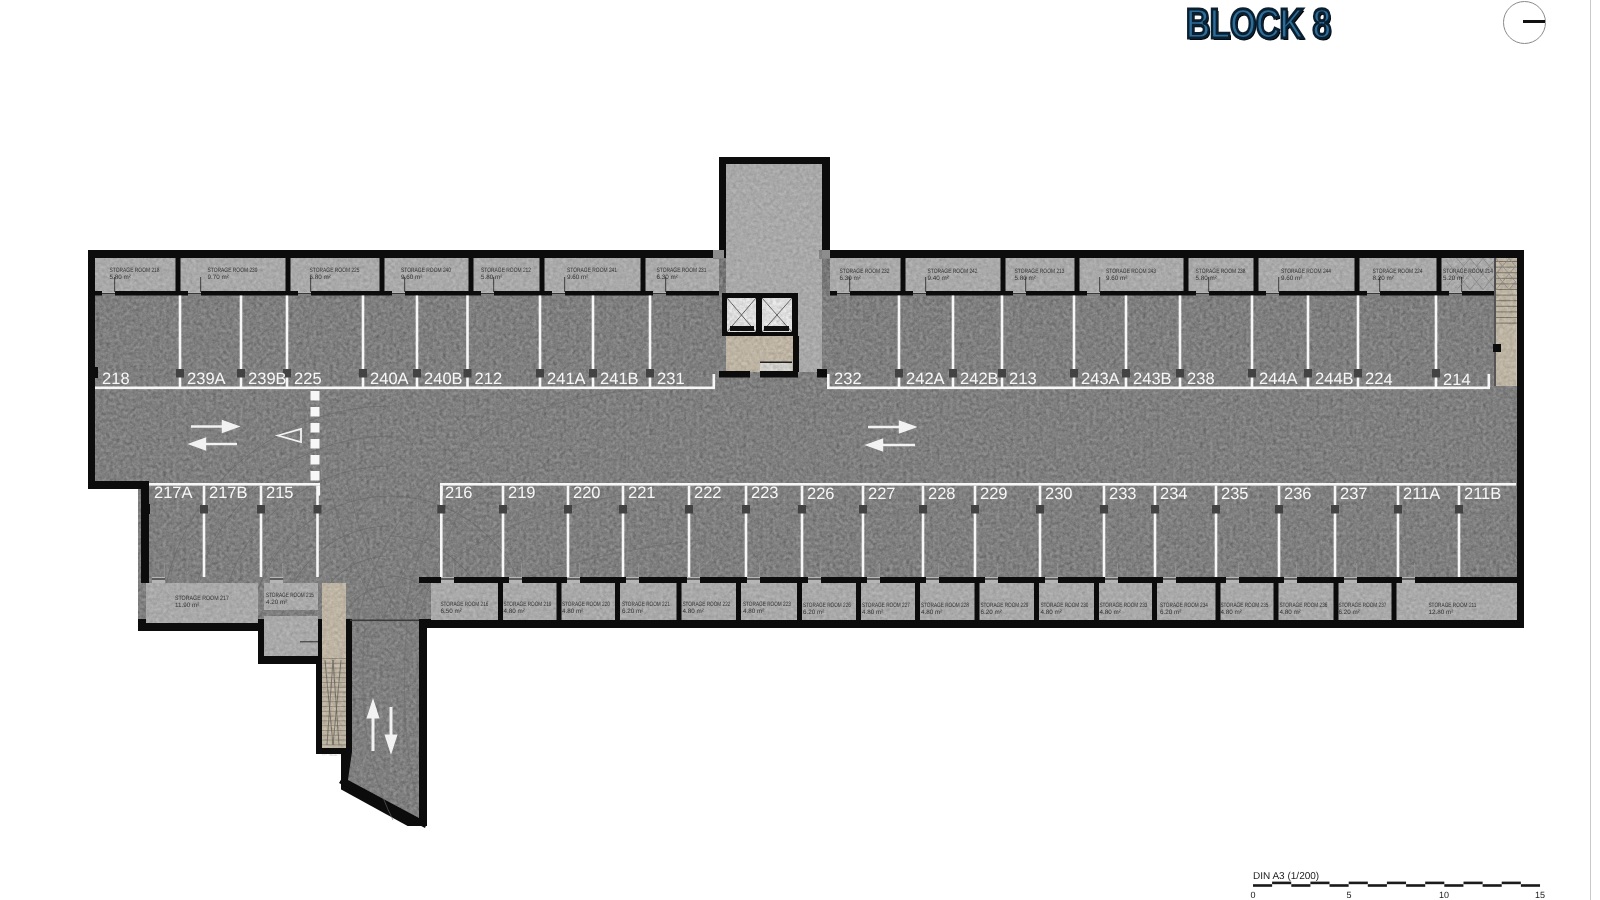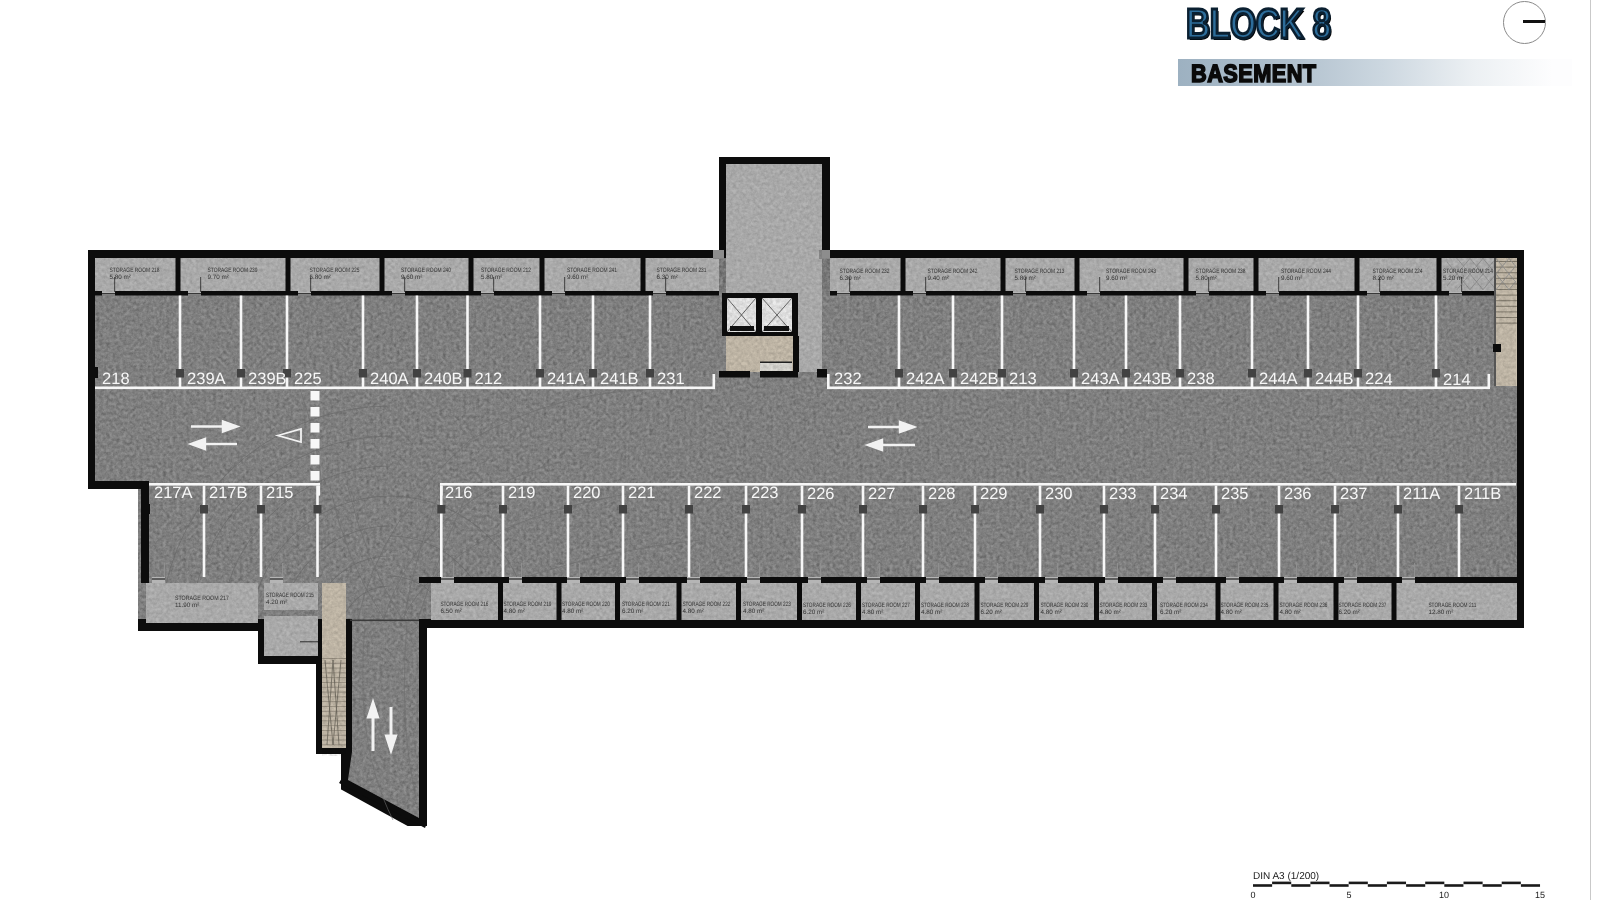--- a/index.html
+++ b/index.html
@@ -552,18 +552,15 @@
 <rect x="1482.6" y="884.2" width="19.13" height="2.6"></rect>
 <rect x="1501.7" y="881.6" width="19.13" height="2.6"></rect>
 <rect x="1520.9" y="884.2" width="19.13" height="2.6"></rect>
 <text x="1253" y="897.5" font-size="9" text-anchor="middle">0</text>
 <text x="1349" y="897.5" font-size="9" text-anchor="middle">5</text>
 <text x="1444" y="897.5" font-size="9" text-anchor="middle">10</text>
 <text x="1540" y="897.5" font-size="9" text-anchor="middle">15</text>
 </g>
 </svg>
 <div class="block8">BLOCK 8</div>
-<div class="basebar">
-      <div class="basetxt">BASEMENT</div>
-    </div>
 <div class="circ"></div>
     <div class="cline"></div>
 <div class="redge"></div>
 </div>
 </body></html>

